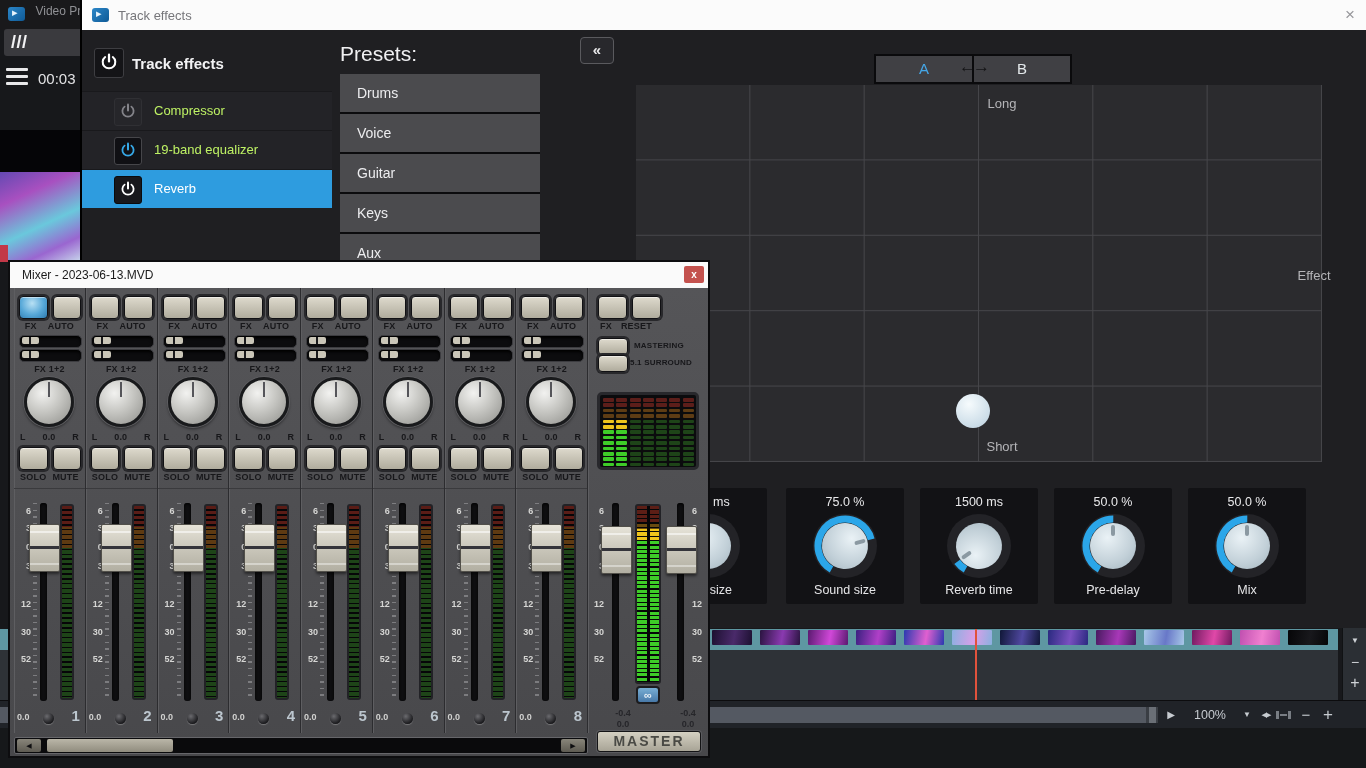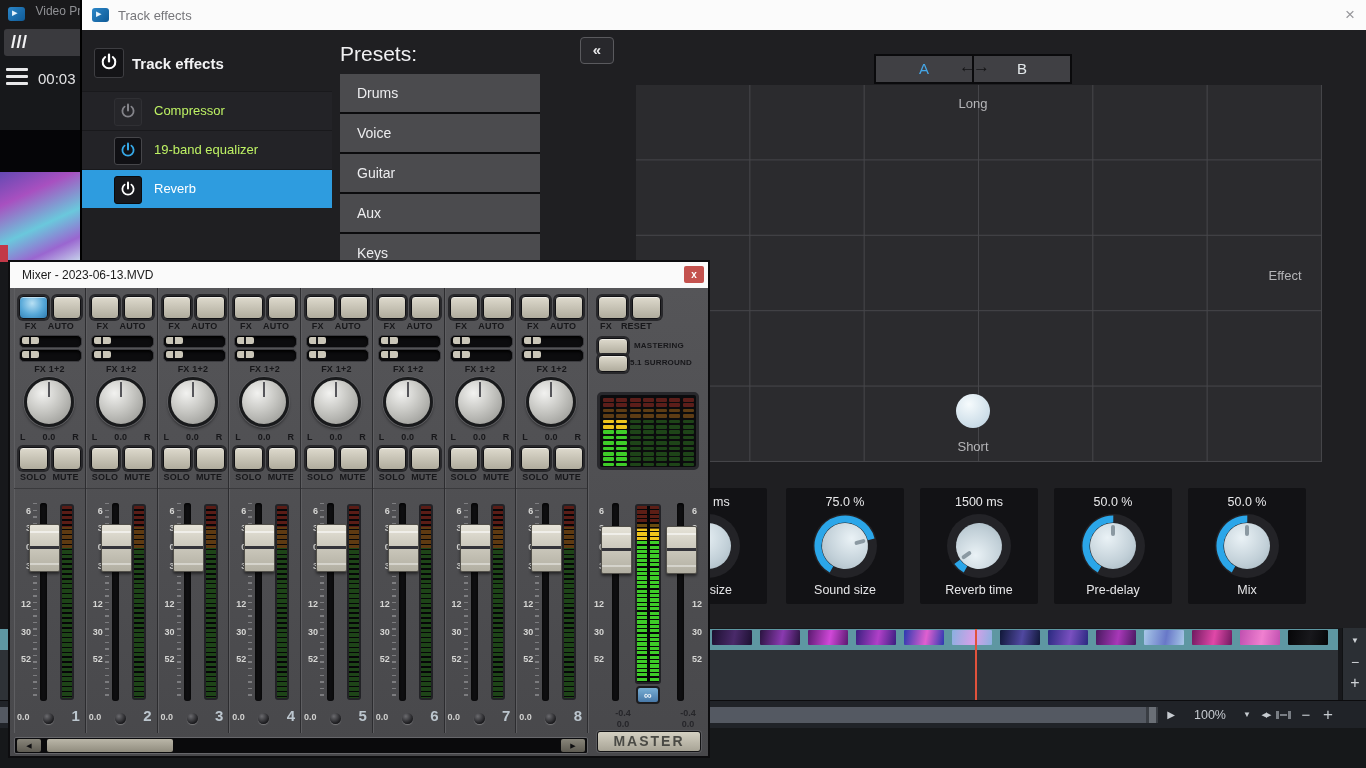--- a/index.html
+++ b/index.html
@@ -55,21 +55,21 @@
   .ab{left:792px;top:24px;width:194px;height:26px;background:#0a0a0c;padding:2px;display:flex;gap:2px;}
   .ab-cell{flex:1;background:#404044;text-align:center;line-height:26px;font-size:15px;}
   .ab-a{color:#45a7e8;}
   .ab-b{color:#e4e9ec;}
   .ab-arrows{position:absolute;left:50%;top:3px;transform:translateX(-50%);color:#141416;font-size:17px;font-weight:bold;letter-spacing:-3px;white-space:nowrap;}
 
   
   .pad{left:554px;top:55px;width:686px;height:377px;background:#2b2b2e;
        background-image:linear-gradient(#46464a 1px,transparent 1px),linear-gradient(90deg,#46464a 1px,transparent 1px);
        background-size:114.33px 75.4px;background-position:-1px -1px;}
-  .pad-label{position:absolute;transform:translateX(-50%);color:#b5b5b8;font-size:13px;}
+  .pad-label{position:absolute;transform:translateX(-50%);color:#b5b5b8;font-size:13px;margin-left:29px;}
   .pad-ball{position:absolute;width:34px;height:34px;border-radius:50%;
             background:radial-gradient(circle at 38% 30%,#f6fbfd,#ccdde8 70%,#b6ccd9);}
 
   
   .knob-panel{position:absolute;top:458px;width:118px;height:116px;background:#121215;border-radius:2px;}
   .knob-value{position:absolute;left:0;top:7px;width:100%;text-align:center;color:#e9e9eb;font-size:12.5px;}
   .knob-label{position:absolute;left:0;bottom:7px;width:100%;text-align:center;color:#e6e6e8;font-size:12.5px;}
   .knob-panel.cut .knob-value{text-align:left;padding-left:64px;width:auto;}
   .knob-panel.cut .knob-label{text-align:left;padding-left:24px;width:auto;}
   .kwrap{position:absolute;left:27px;top:26px;width:64px;height:64px;}
@@ -278,22 +278,22 @@
           </span>
     <span class="fxlabel">Reverb</span>
         </div>
       </div>
 
     <div class="abs presets-label">Presets:</div>
     <div id="preset-list">
         <div class="prow">Drums</div>
         <div class="prow">Voice</div>
         <div class="prow">Guitar</div>
+        <div class="prow">Keys</div>
         <div class="prow">Aux</div>
-        <div class="prow">Keys</div>
       </div>
     <div class="abs collapse-btn">«</div>
 
     <div class="abs ab">
       <div class="ab-cell ab-a">A</div>
       <div class="ab-cell ab-b">B</div>
       <div class="ab-arrows">←→</div>
     </div>
 
     <div class="pad abs">

